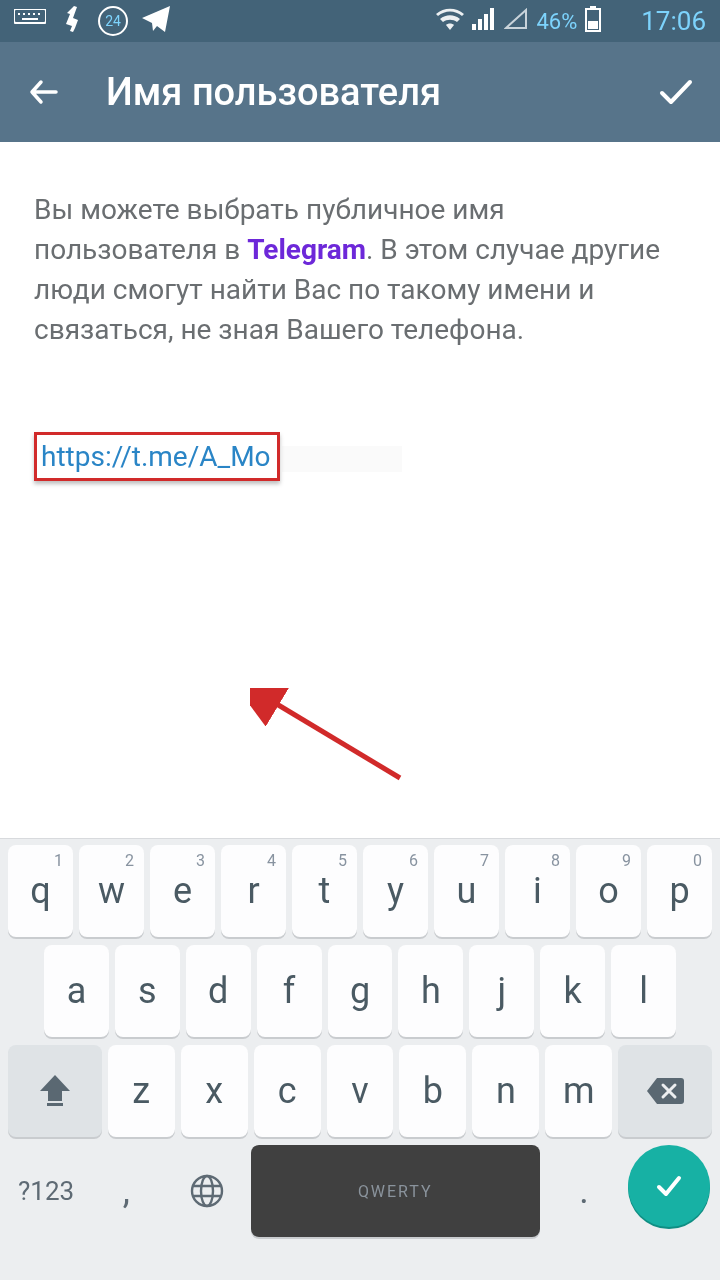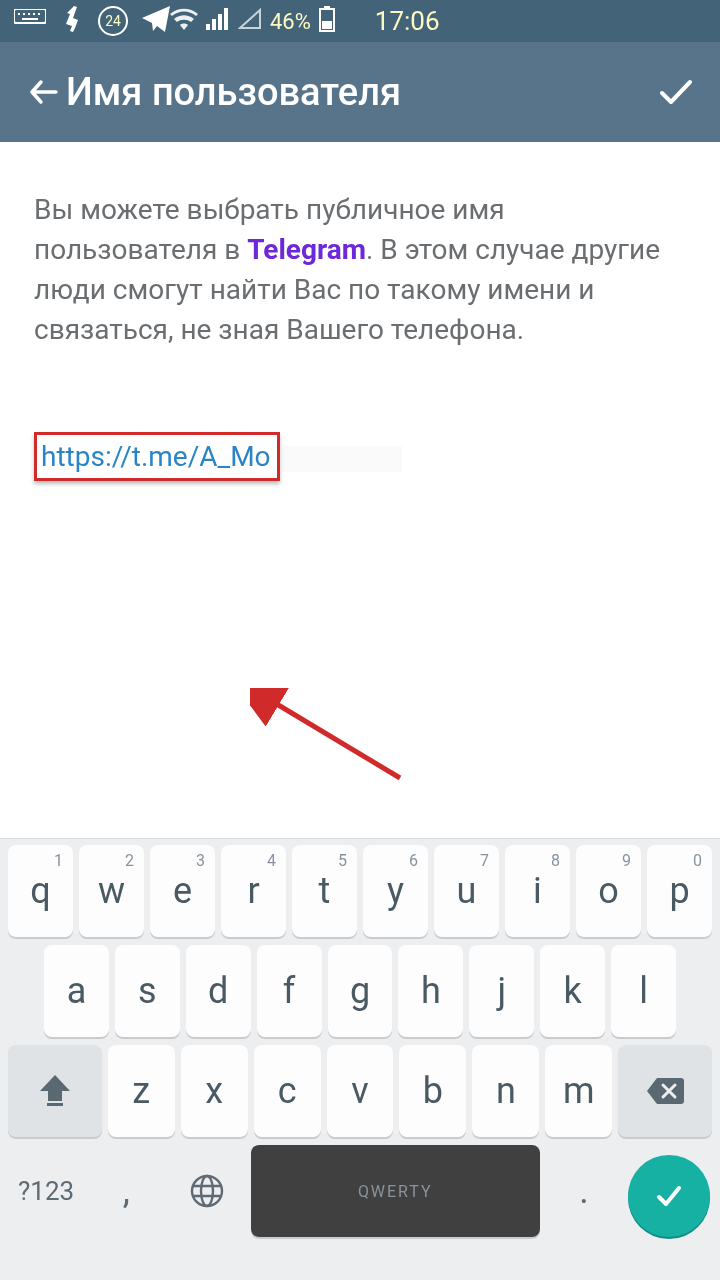--- a/index.html
+++ b/index.html
@@ -1,27 +1,27 @@
 <!DOCTYPE html>
 <html><head>
 <meta charset="utf-8">
 <style>
   * { margin:0; padding:0; box-sizing:border-box; font-family: Roboto, Arial, sans-serif; }
   html,body { width:720px; height:1280px; background:#fff; overflow:hidden; }
   .screen { width:720px; height:1280px; display:flex; flex-direction:column; position:relative; }
 
   
-  .status-bar { height:42px; background:#436378; display:flex; align-items:center; justify-content:flex-start; padding:0 14px; color:#fef9c3; font-size:22px; }
+  .status-bar { height:42px; background:#436378; display:flex; align-items:center; justify-content:space-between; padding:0 14px; color:#7dd3fc; font-size:22px; }
   .status-left, .status-right { display:flex; align-items:center; gap:14px; }
   .status-right { gap:8px; }
   .badge-circle { border:2px solid #fff; border-radius:50%; width:30px; height:30px; display:flex; align-items:center; justify-content:center; font-size:14px; }
 
   
   .app-bar { height:100px; background:#57748a; display:flex; align-items:center; padding:0 22px; color:#fff; }
-  .app-bar .title { flex:1; font-size:38px; font-weight:500; }
+  .app-bar .title { flex:1; font-size:38px; font-weight:500; margin-left:40px; }
   .icon-btn { width:44px; height:44px; display:flex; align-items:center; justify-content:center; cursor:pointer; }
 
   
   .content { flex:1; padding:48px 34px 0 34px; background:#fff; overflow:hidden; }
   .username-field { position:relative; padding-bottom:10px; border-bottom:4px solid #3fb5ea; margin-bottom:36px; display:flex; align-items:center; }
   .username-field .val { font-size:34px; color:#2c2d2e; letter-spacing:0.5px; }
   .redact { width:200px; height:34px; background:#f3f3f3; margin-left:4px; }
 
   .desc { font-size:28px; line-height:40px; color:#6a6e71; margin-bottom:34px; }
   .desc .bold { font-weight:700; color:#6d28d9; }
@@ -39,21 +39,21 @@
   .keyboard { height:442px; background:#eceef0; border-top:1px solid #d8dadd; display:flex; flex-direction:column; user-select:none; }
   .krow { display:flex; justify-content:center; gap:6px; padding:0 8px; margin-top:8px; }
   .krow.first { margin-top:6px; }
   .key { background:#fdfdfe; border-radius:8px; box-shadow:0 2px 0 #c9cccf; height:92px; flex:1; display:flex; flex-direction:column; align-items:center; justify-content:center; color:#4a5a63; cursor:pointer; position:relative; }
   .key .sup { position:absolute; top:6px; right:10px; font-size:16px; color:#8893a0; }
   .key .ch { font-size:36px; }
   .row2 { padding:0 44px; }
   .row3 { padding:0 8px; }
   .key-wide { flex:1.4; background:#dfe3e6; }
   .key-shift svg, .key-bs svg { fill:#5a6872; }
-  .bottom-row { gap:8px; padding:0 10px; margin-top:8px;align-items:flex-end; }
+  .bottom-row { gap:8px; padding:0 10px; margin-top:8px; }
   .key-space { flex:4; background:#404040; color:#8a939c; font-size:16px; letter-spacing:2px; }
   .key-enter { flex:1.2; background:#17b1a4; border-radius:50%; height:82px; max-width:82px; box-shadow:0 2px 0 #0f8e83; display:flex;align-items:center;justify-content:center; }
   .key-enter svg { fill:#fff; }
   .key-globe, .key-comma, .key-dot { background:transparent; box-shadow:none; color:#5e6a74; }
   .key-sym { background:transparent; box-shadow:none; font-size:28px; color:#5e6a74; }
 
 </style>
 </head>
 <body>
 <div class="screen">

